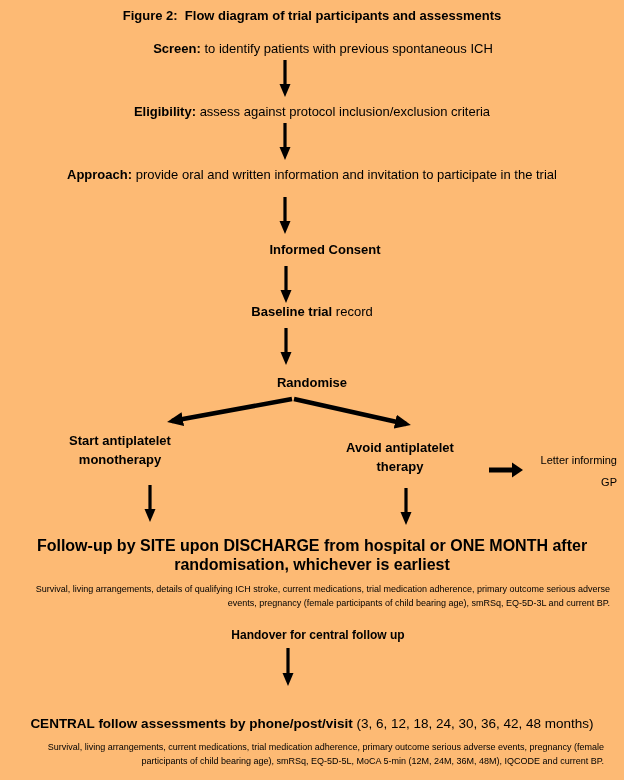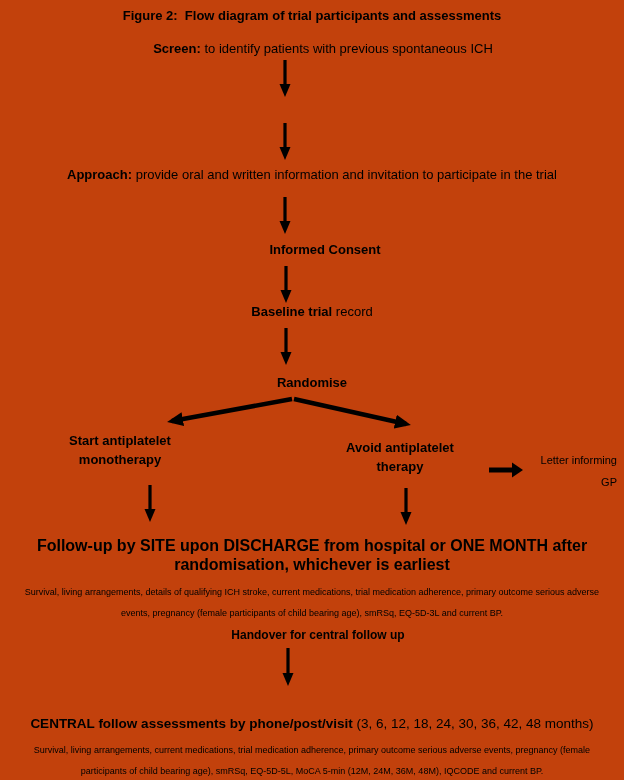--- a/index.html
+++ b/index.html
@@ -1,37 +1,37 @@
 <!DOCTYPE html>
 <html><head>
 <meta charset="utf-8">
 <style>
   html, body { margin: 0; padding: 0; background: #ffffff; }
   .canvas {
     position: relative;
     width: 624px;
     height: 780px;
-    background: #c2410c;
+    background: #fdba74;
     color: #000000;
     font-family: "Liberation Sans", sans-serif;
     overflow: hidden;
   }
   .abs { position: absolute; }
   .ctr { left: 0; right: 0; text-align: center; }
   .step { font-size: 13px; line-height: 16px; }
   .step b { font-weight: bold; }
   .title { font-size: 13px; font-weight: bold; white-space: pre; }
   .arm {
     font-size: 13px; font-weight: bold; line-height: 19px; text-align: center;
   }
   .gp-letter { font-size: 11px; line-height: 22px; text-align: center; }
   .big-head {
     font-size: 16px; font-weight: bold; line-height: 19px; text-align: center;
   }
-  .small-par { font-size: 9px; line-height: 21px; text-align: center; }
+  .small-par { font-size: 9px; line-height: 14px; text-align: right; }
   .handover { font-size: 12px; font-weight: bold; padding-left: 12px; }
   .central-head { font-size: 13.5px; white-space: nowrap; margin-top: 13px; }
   .central-head b { font-weight: bold; }
   .varrow { position: absolute; width: 16px; height: 38px; }
 </style>
 </head>
 <body>
 
 <div class="canvas">
 
@@ -40,20 +40,24 @@
   <div class="abs ctr step" style="top:41px;padding-left:22px;">
     <b>Screen:</b>
     <span>to identify patients with previous spontaneous ICH</span>
   </div>
 
   <svg class="varrow" style="left:277px; top:60px;" viewBox="0 0 16 38">
     <rect x="6.4" y="0" width="3.2" height="26" fill="#000"></rect>
     <polygon points="2.5,24 13.5,24 8,37" fill="#000"></polygon>
   </svg>
 
+  <div class="abs ctr step" style="top:104px;">
+    <b>Eligibility:</b>
+    <span>assess against protocol inclusion/exclusion criteria</span>
+  </div>
 
   <svg class="varrow" style="left:277px; top:123px;" viewBox="0 0 16 38">
     <rect x="6.4" y="0" width="3.2" height="26" fill="#000"></rect>
     <polygon points="2.5,24 13.5,24 8,37" fill="#000"></polygon>
   </svg>
 
   <div class="abs ctr step" style="top:167px;">
     <b>Approach:</b>
     <span>provide oral and written information and invitation to participate in the trial</span>
   </div>

